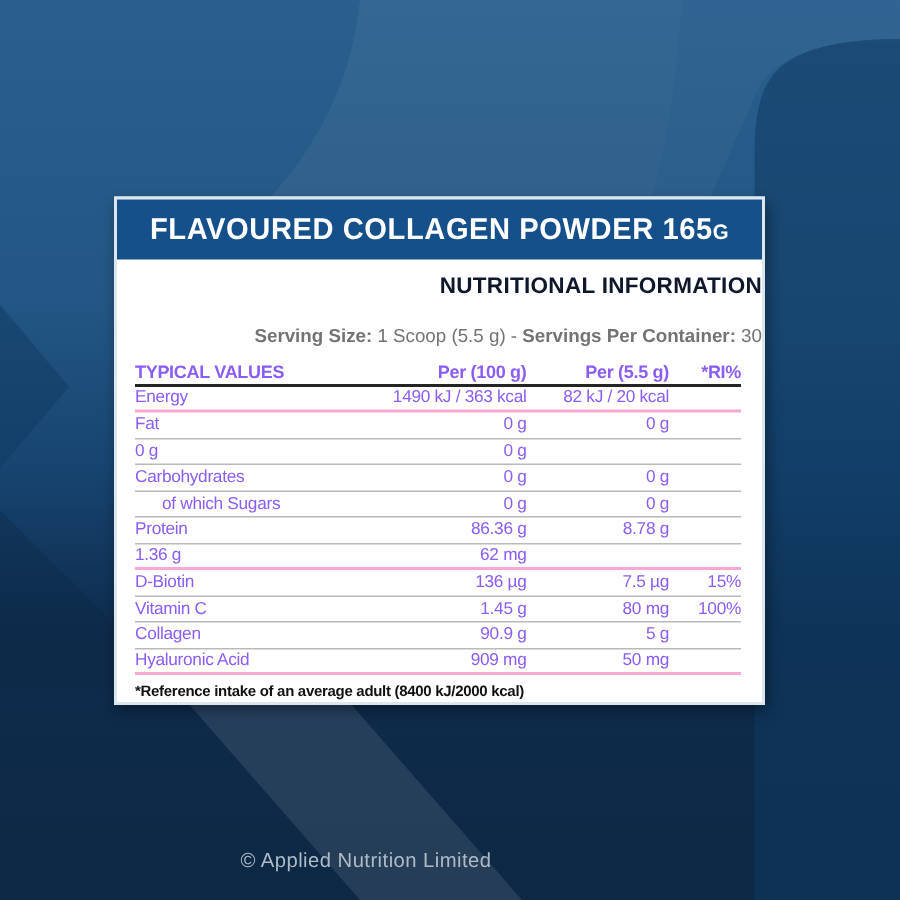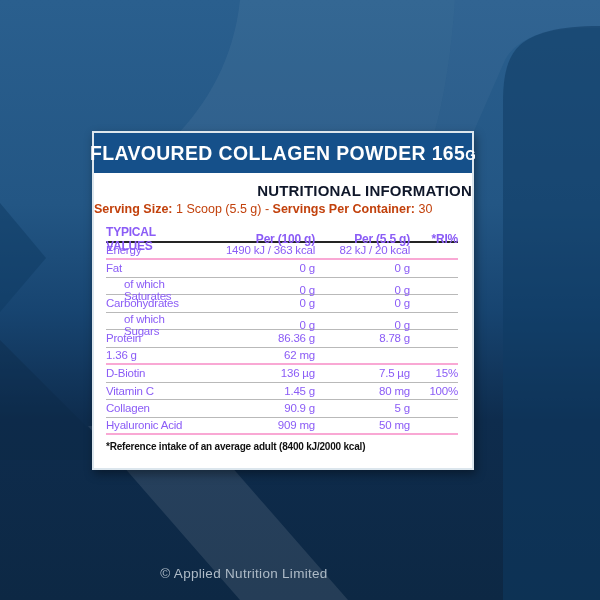--- a/index.html
+++ b/index.html
@@ -10,22 +10,22 @@
     position: relative;
     width: 600px; height: 600px;
     overflow: hidden;
     background: linear-gradient(180deg, #2a5f8e 0%, #235684 34%, #174470 52%, #0e2c4d 70%, #0d2844 100%);
   }
   .bg-art { position: absolute; inset: 0; }
 
   
   .card {
     position: absolute;
-    left: 92px; top: 131px;
-    width: 382px; height: 339px;
+    left: 76px; top: 131px;
+    width: 434px; height: 339px;
     background: #ffffff;
     border: 2px solid #dce6ed;
     box-shadow: 2px 4px 9px rgba(0,0,0,0.38);
   }
   .band {
     height: 40px;
     background: #15508a;
     display: flex; align-items: center; justify-content: center;
     color: #ffffff;
   }
@@ -37,24 +37,24 @@
   }
   .band-title .unit { font-size: 14px; font-weight: bold; }
 
   .section-title {
     margin-top: 9px;
     text-align: right;
     font-size: 15px; font-weight: bold;
     color: #0f172a; letter-spacing: 0.2px;
   }
   .serving {
-    margin-top: 3px;
-    text-align: left;
+    margin-top: 18px;
+    text-align: right;
     font-size: 12.5px;
-    color: #c2410c;
+    color: #737373;
     white-space: nowrap;
   }
   .serving .b { font-weight: bold; }
 
   .table { margin: 9px 14px 0 12px; color: #8b5cf6; }
   .t-row {
     display: grid;
     grid-template-columns: 1fr 115px 95px 48px;
     align-items: center;
     height: 17.5px;
@@ -140,21 +140,20 @@
         </div>
 
         <div class="t-row">
           <div>Fat</div>
           <div>0 g</div>
           <div>0 g</div>
           <div></div>
         </div>
 
         <div class="t-row">
-          <div class="indent">of which Saturates</div>
           <div>0 g</div>
           <div>0 g</div>
           <div></div>
         </div>
 
         <div class="t-row">
           <div>Carbohydrates</div>
           <div>0 g</div>
           <div>0 g</div>
           <div></div>

